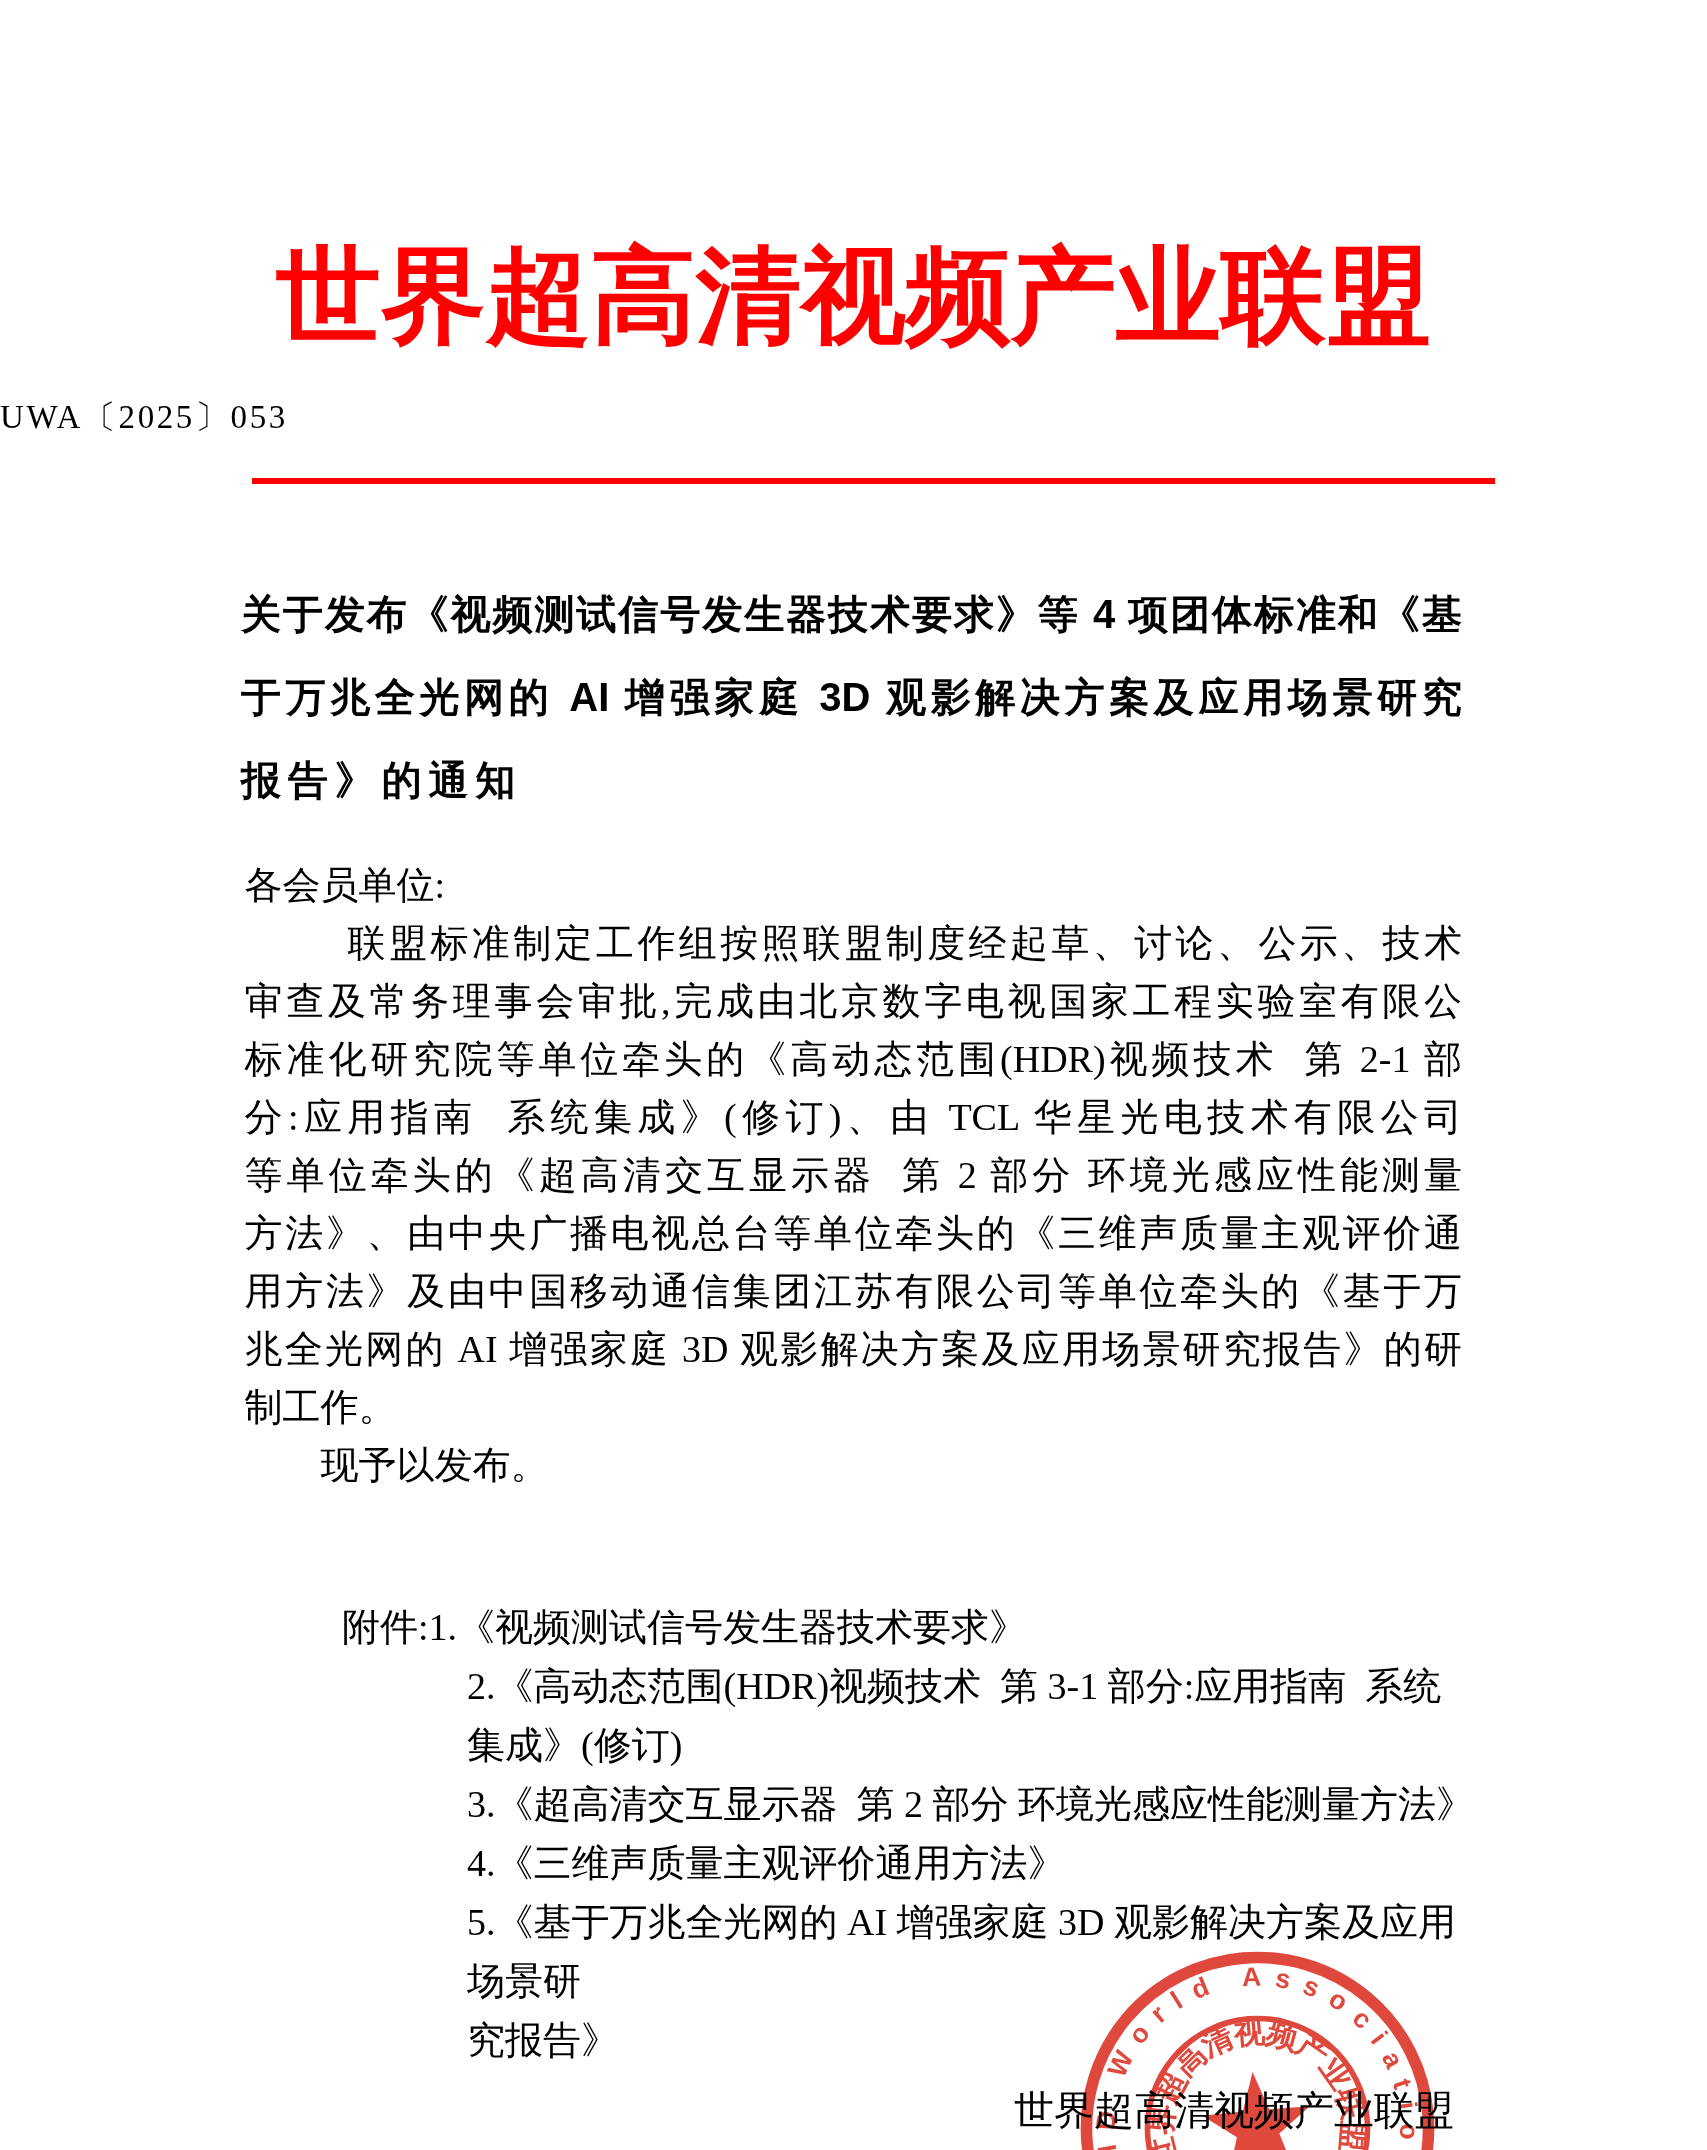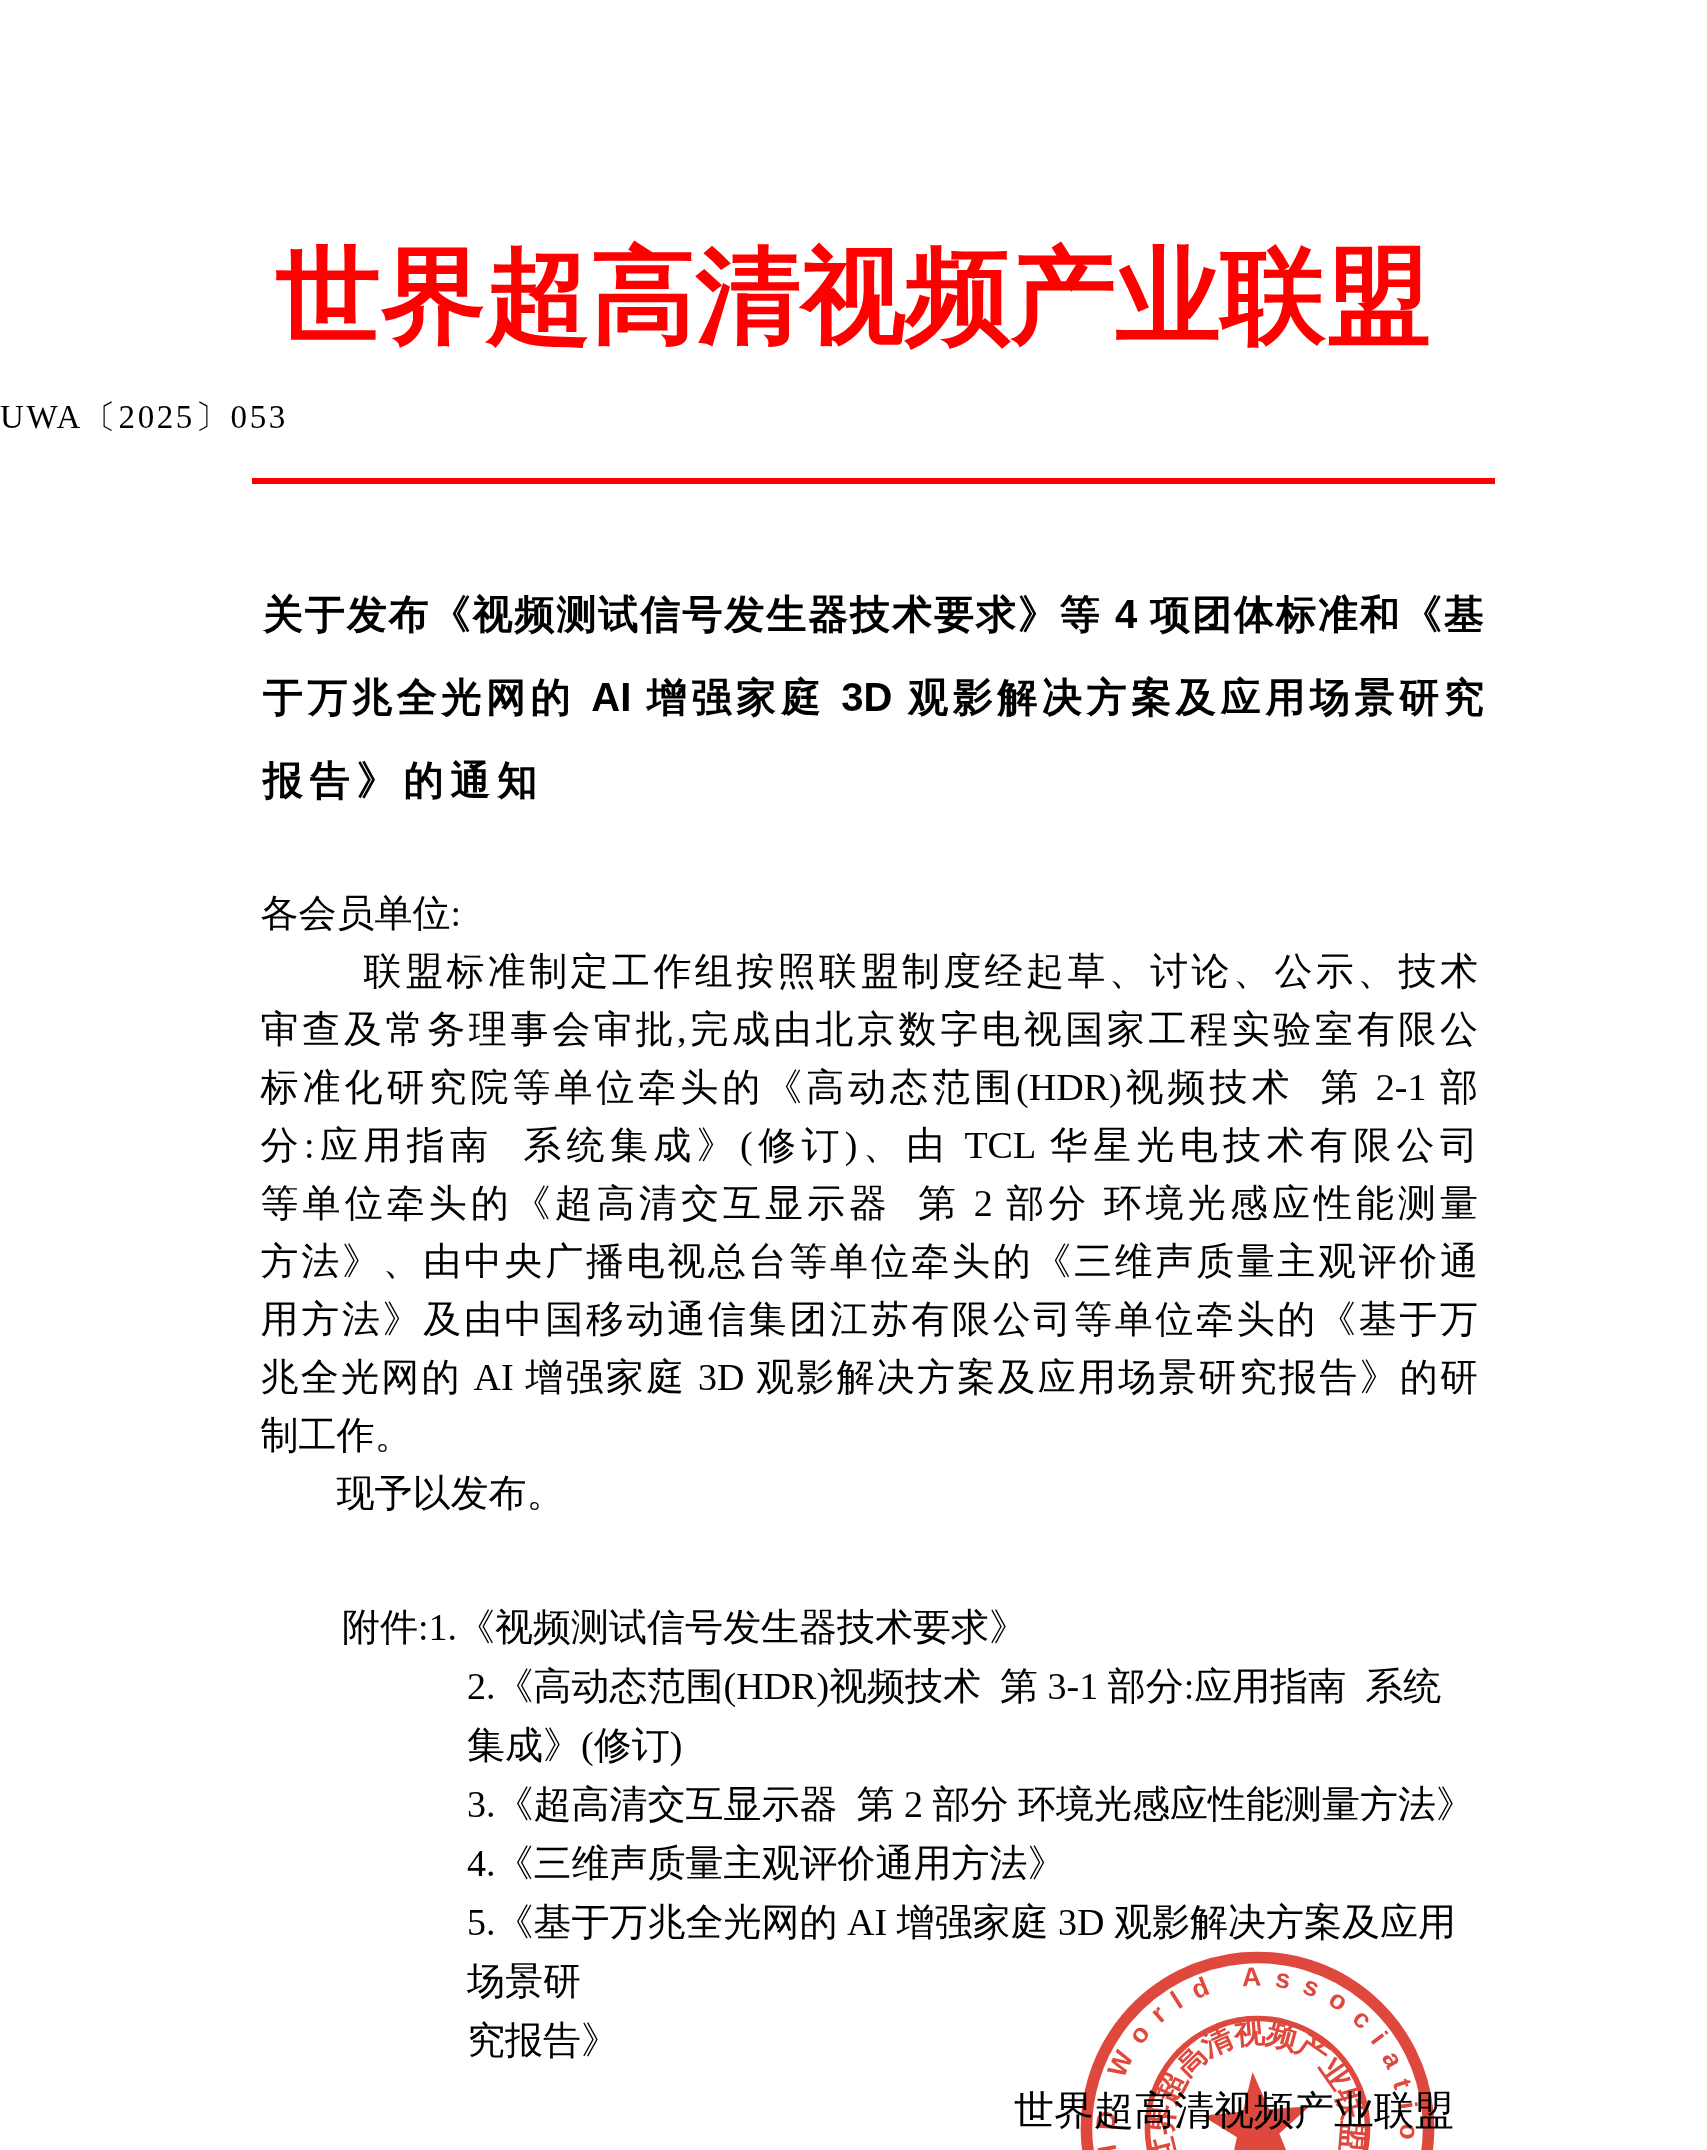--- a/index.html
+++ b/index.html
@@ -26,43 +26,42 @@
     font-size:33px;line-height:1.3;
     letter-spacing:2.6px;
     white-space:pre;
   }
   .red-rule{
     position:absolute;top:478px;left:252px;
     width:1243px;height:6px;
     background:#ff0000;
   }
   .doc-title{
-    position:absolute;top:573px;left:250px;width:1247px;
+    position:absolute;top:573px;left:228px;width:1247px;
     padding:0 13px;box-sizing:border-box;
     font-family:"Liberation Sans","DejaVu Sans",sans-serif;
     font-weight:bold;
     font-size:40px;color:#000;
   }
   .doc-title .tline{
     line-height:83px;
     white-space:pre-wrap;
   }
   .doc-title .tline.just{
     text-align:justify;
     text-align-last:justify;
   }
   .doc-title .tline.cent{
     text-align:left;
     letter-spacing:6.9px;
   }
   .body-block{
-    position:absolute;top:856px;left:252px;width:1243px;
+    position:absolute;top:856px;left:236px;width:1243px;
     padding:0 17px 0 8.6px;box-sizing:border-box;
     font-size:38px;
-    margin-top:28px;
   }
   .body-block .line{
     line-height:58px;
     white-space:pre-wrap;
   }
   .body-block .line.j{
     text-align:justify;
     text-align-last:justify;
   }
   .line.ind1{text-indent:103px;}

